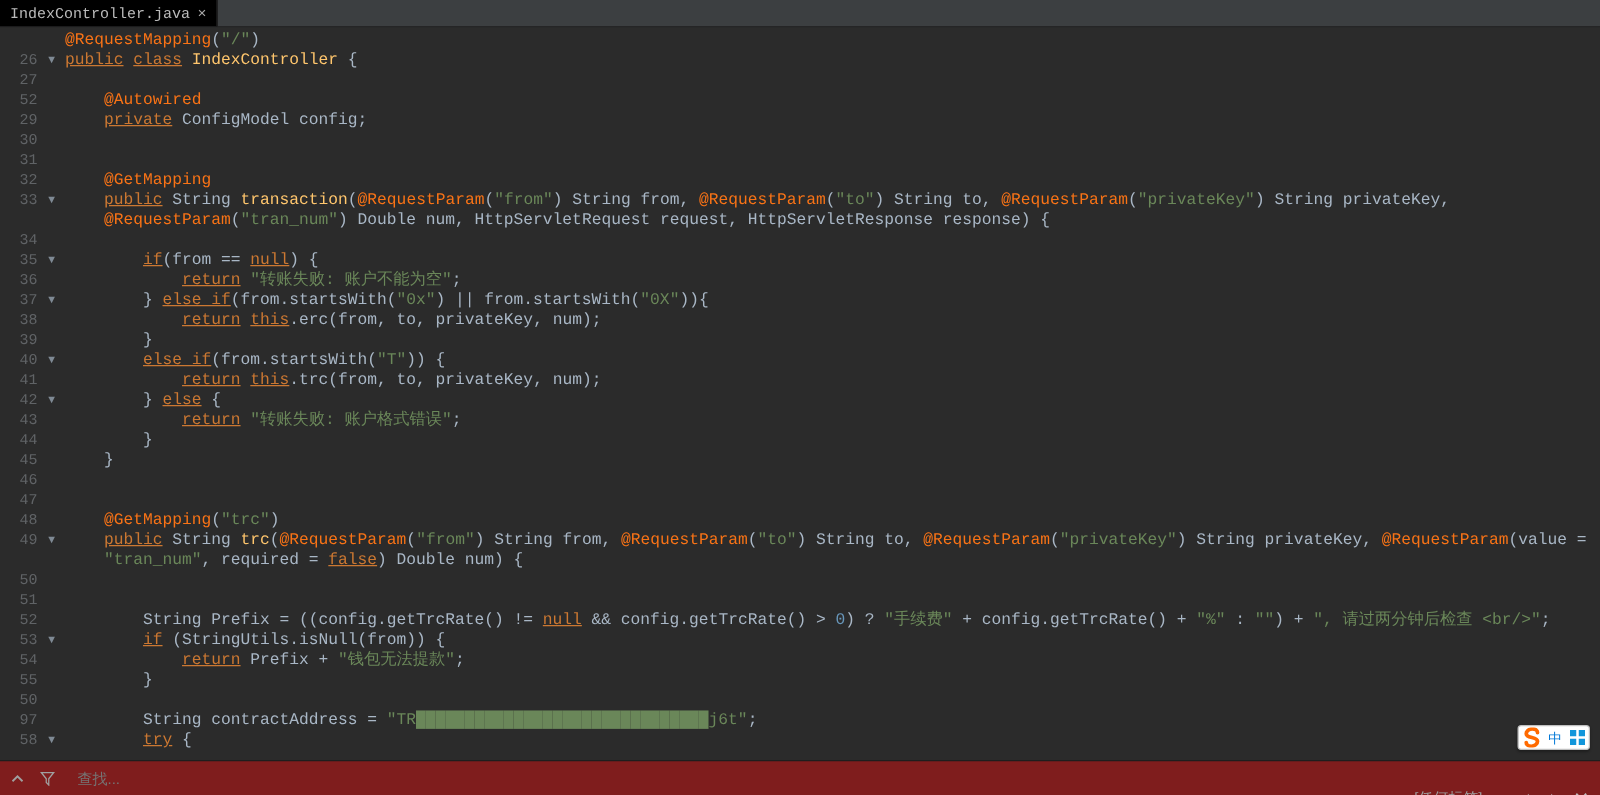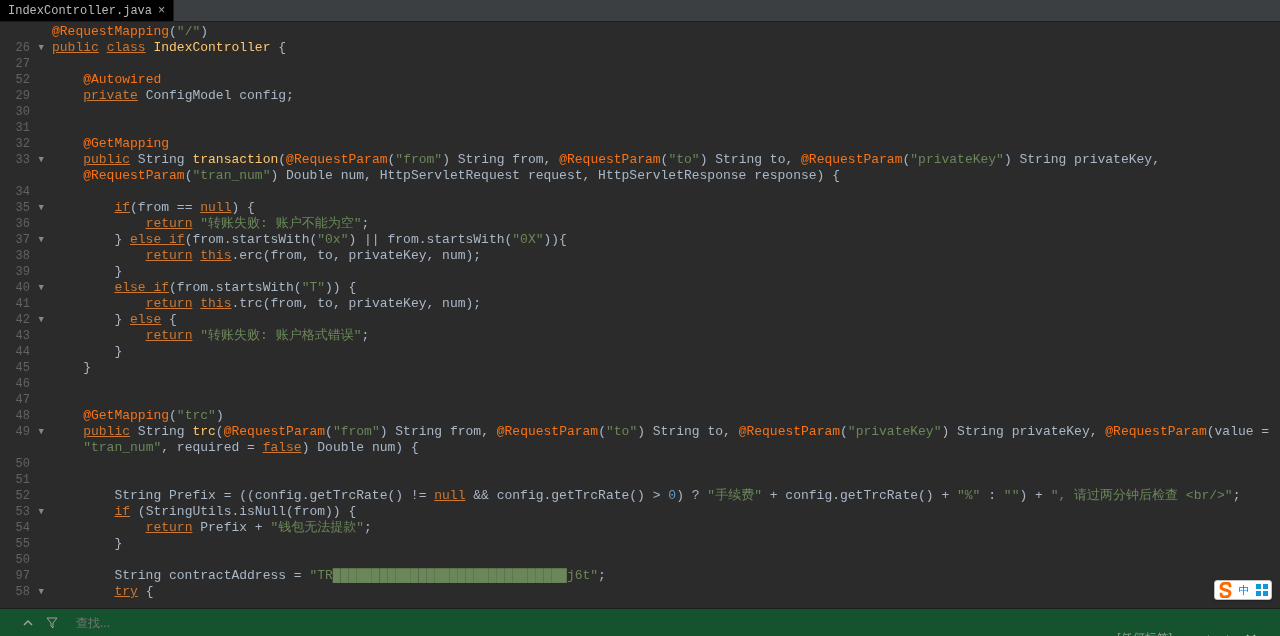--- a/index.html
+++ b/index.html
@@ -13,21 +13,21 @@
 .gutter-row { height: 16px; display: flex; justify-content: flex-end; align-items: center; }
 .gutter-row .ln { display: inline-block; min-width: 20px; }
 .gutter-row .fold { width: 10px; margin-left: 4px; color: #7f8a95; font-size: 9px; display: inline-block; cursor: pointer; }
 .code { flex: 1; padding: 2px 0 2px 4px; white-space: pre; line-height: 16px; font-size: 13px; overflow: hidden; }
 .code-line { height: 16px; }
 .k { color: #cc7832; text-decoration: underline; }
 .str { color: #6a8759; }
 .anno { color: #f97316; }
 .num { color: #6897bb; }
 .hl1 { color: #ffc66d; }
-.status-bar { height: 28px; background: #14532d; border-top: 1px solid #1e1e1e; display: flex; align-items: center; padding: 0 20px; color: #bbbbbb; font-size: 12px; position: relative; }
+.status-bar { height: 28px; background: #7f1d1d; border-top: 1px solid #1e1e1e; display: flex; align-items: center; padding: 0 6px; color: #bbbbbb; font-size: 12px; position: relative; }
 .sb-left { display: flex; align-items: center; gap: 8px; }
 .sb-ico { width: 16px; height: 16px; display: inline-flex; align-items: center; justify-content: center; color: #a0a0a0; cursor: pointer; }
 .sb-search { flex: 1; margin-left: 8px; font-size: 12px; color: #7d7d7d; font-family: sans-serif; }
 .sb-search input { width: 300px; background: transparent; border: none; outline: none; color: #bbb; font-size: 12px; }
 .sb-right { display: flex; align-items: center; gap: 4px; margin-left: auto; margin-top: 32px; }
 .sb-tag { color: #9e9e9e; font-size: 12px; font-family: sans-serif; }
 .sb-arrow { width: 18px; height: 18px; display: inline-flex; align-items: center; justify-content: center; cursor: pointer; color: #bbb; }
 .sb-arrow svg { width: 10px; height: 10px; }
 .sb-close { width: 18px; height: 18px; display: inline-flex; align-items: center; justify-content: center; cursor: pointer; color: #bbb; }
 .floating-ime { position: absolute; right: 8px; bottom: 36px; width: 58px; height: 20px; background: #fff; border: 1px solid #c0c0c0; border-radius: 3px; display: flex; align-items: center; justify-content: space-around; font-size: 11px; color: #333; box-shadow: 0 1px 2px rgba(0,0,0,0.3); }

